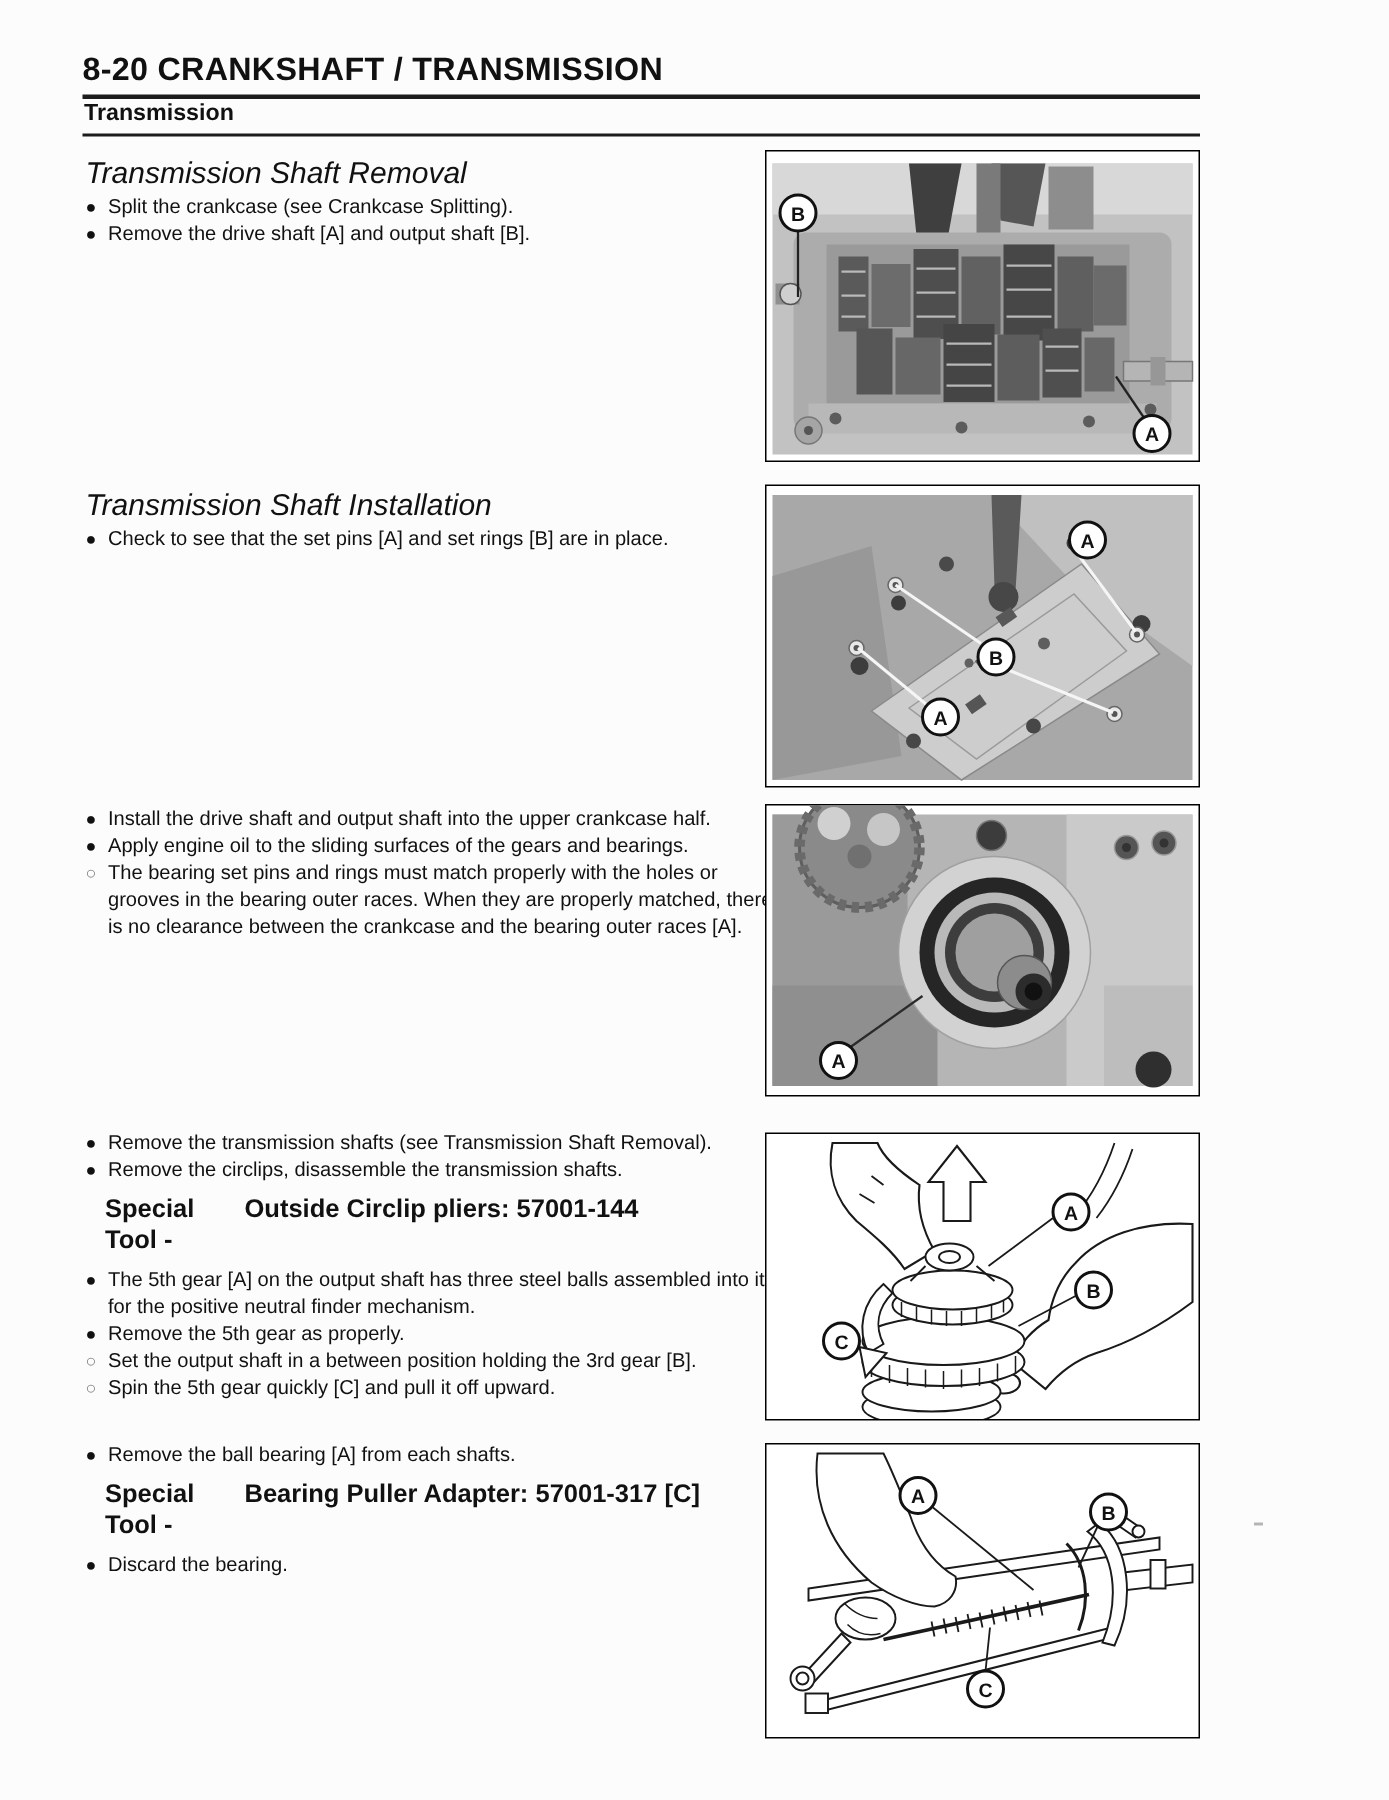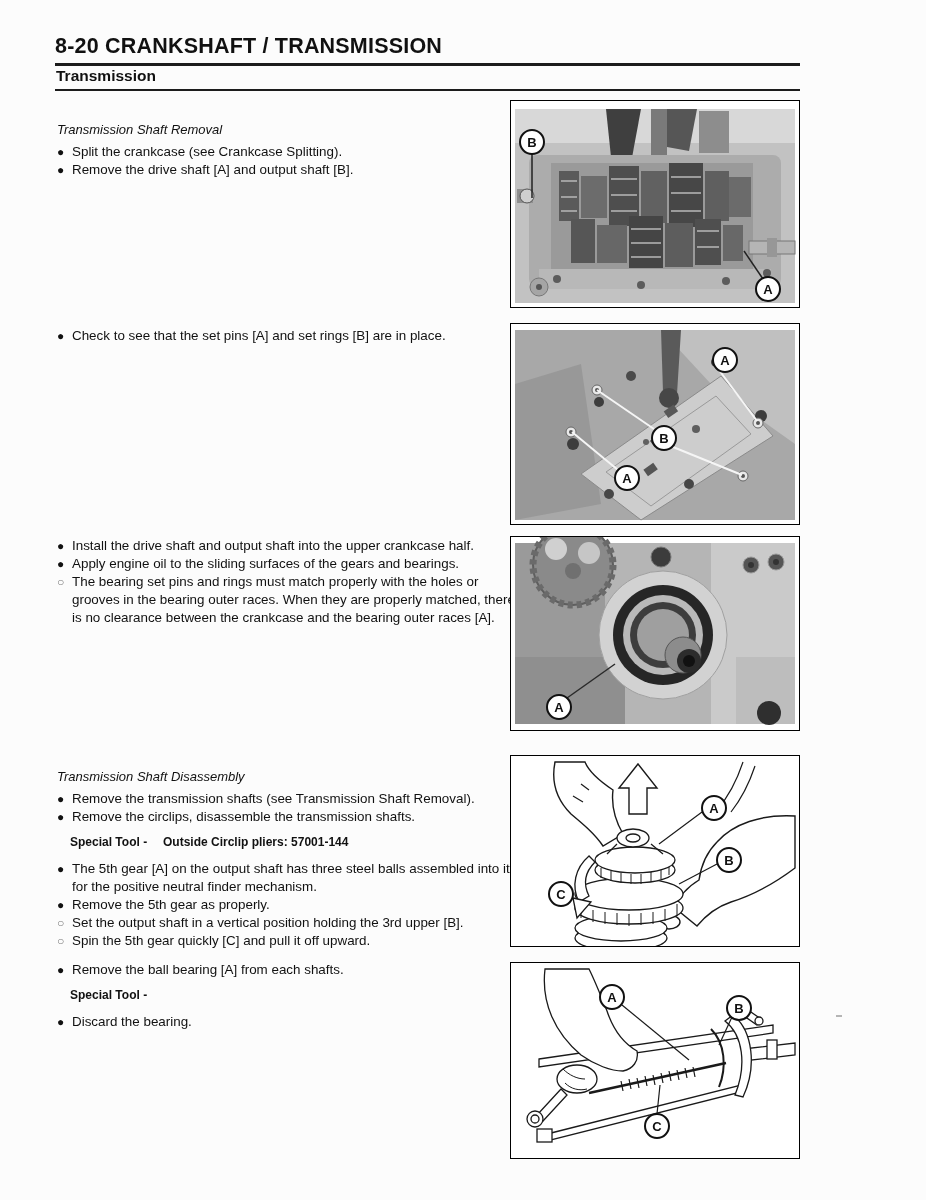--- a/index.html
+++ b/index.html
@@ -8,26 +8,26 @@
 
   
   .hdr-title{position:absolute;left:55px;top:34px;font-size:21.5px;font-weight:700;letter-spacing:.2px;}
   .rule{position:absolute;left:55px;width:745px;background:#1c1c1c;}
   .rule-1{top:63px;height:3px;}
   .rule-2{top:89px;height:2px;}
   .hdr-sub{position:absolute;left:56px;top:67px;font-size:15.5px;font-weight:700;}
 
   
   .sec{position:absolute;left:57px;width:458px;font-size:13.4px;line-height:18px;}
-  .sec-heading{font-style:italic;font-size:13px;line-height:20px;margin-bottom:3px;margin-top:14px;}
+  .sec-heading{font-style:italic;font-size:20px;line-height:20px;margin-bottom:3px;}
   .bullet-item{display:flex;}
   .marker{flex:none;width:15px;font-size:12px;line-height:18px;}
   .marker.open{color:#777;}
   .btext{flex:1;}
-  .special-tool{display:flex;margin:6px 0 7px 13px;font-weight:700;font-size:12px;line-height:21px;}
+  .special-tool{display:flex;margin:6px 0 7px 13px;font-weight:700;font-size:17px;line-height:21px;}
   .st-label{flex:none;width:93px;}
   .st-lines{display:flex;flex-direction:column;text-align:center;}
 
   
   .fig{position:absolute;left:510px;width:288px;border:1px solid #000;background:#fff;}
   .fig svg{position:absolute;left:0;top:0;}
   .fig-1{top:100px;height:206px;}
   .fig-2{top:323px;height:200px;}
   .fig-3{top:536px;height:193px;}
   .fig-4{top:755px;height:190px;}
@@ -53,20 +53,21 @@
       <span class="marker">●</span>
       <div class="btext">Split the crankcase (see Crankcase Splitting).</div>
     </div>
     <div class="bullet-item">
       <span class="marker">●</span>
       <div class="btext">Remove the drive shaft [A] and output shaft [B].</div>
     </div>
   </div>
 
   <div class="sec" style="top:327px">
+    <div class="sec-heading">Transmission Shaft Installation</div>
     <div class="bullet-item">
       <span class="marker">●</span>
       <div class="btext">Check to see that the set pins [A] and set rings [B] are in place.</div>
     </div>
   </div>
 
   <div class="sec" style="top:537px">
     <div class="bullet-item">
       <span class="marker">●</span>
       <div class="btext">Install the drive shaft and output shaft into the upper crankcase half.</div>
@@ -75,21 +76,20 @@
       <span class="marker">●</span>
       <div class="btext">Apply engine oil to the sliding surfaces of the gears and bearings.</div>
     </div>
     <div class="bullet-item">
       <span class="marker open">○</span>
       <div class="btext">The bearing set pins and rings must match properly with the holes or grooves in the bearing outer races. When they are properly matched, there is no clearance between the crankcase and the bearing outer races [A].</div>
     </div>
   </div>
 
   <div class="sec" style="top:753px">
-    <div class="sec-heading">Transmission Shaft Disassembly</div>
     <div class="bullet-item">
       <span class="marker">●</span>
       <div class="btext">Remove the transmission shafts (see Transmission Shaft Removal).</div>
     </div>
     <div class="bullet-item">
       <span class="marker">●</span>
       <div class="btext">Remove the circlips, disassemble the transmission shafts.</div>
     </div>
     <div class="special-tool">
       <span class="st-label">Special Tool -</span>
@@ -100,36 +100,37 @@
     <div class="bullet-item">
       <span class="marker">●</span>
       <div class="btext">The 5th gear [A] on the output shaft has three steel balls assembled into it for the positive neutral finder mechanism.</div>
     </div>
     <div class="bullet-item">
       <span class="marker">●</span>
       <div class="btext">Remove the 5th gear as properly.</div>
     </div>
     <div class="bullet-item">
       <span class="marker open">○</span>
-      <div class="btext">Set the output shaft in a vertical position holding the 3rd upper [B].</div>
+      <div class="btext">Set the output shaft in a between position holding the 3rd gear [B].</div>
     </div>
     <div class="bullet-item">
       <span class="marker open">○</span>
       <div class="btext">Spin the 5th gear quickly [C] and pull it off upward.</div>
     </div>
   </div>
 
   <div class="sec" style="top:961px">
     <div class="bullet-item">
       <span class="marker">●</span>
       <div class="btext">Remove the ball bearing [A] from each shafts.</div>
     </div>
     <div class="special-tool">
       <span class="st-label">Special Tool -</span>
       <span class="st-lines">
+        <span>Bearing Puller Adapter: 57001-317 [C]</span>
       </span>
     </div>
     <div class="bullet-item">
       <span class="marker">●</span>
       <div class="btext">Discard the bearing.</div>
     </div>
   </div>
 
   <div class="fig fig-1">
     <svg width="288" height="206" viewBox="0 0 288 206">

